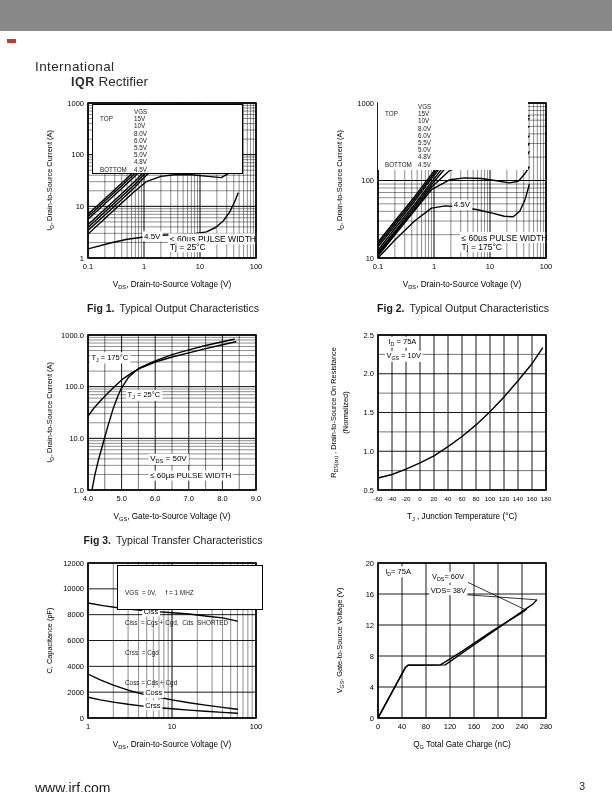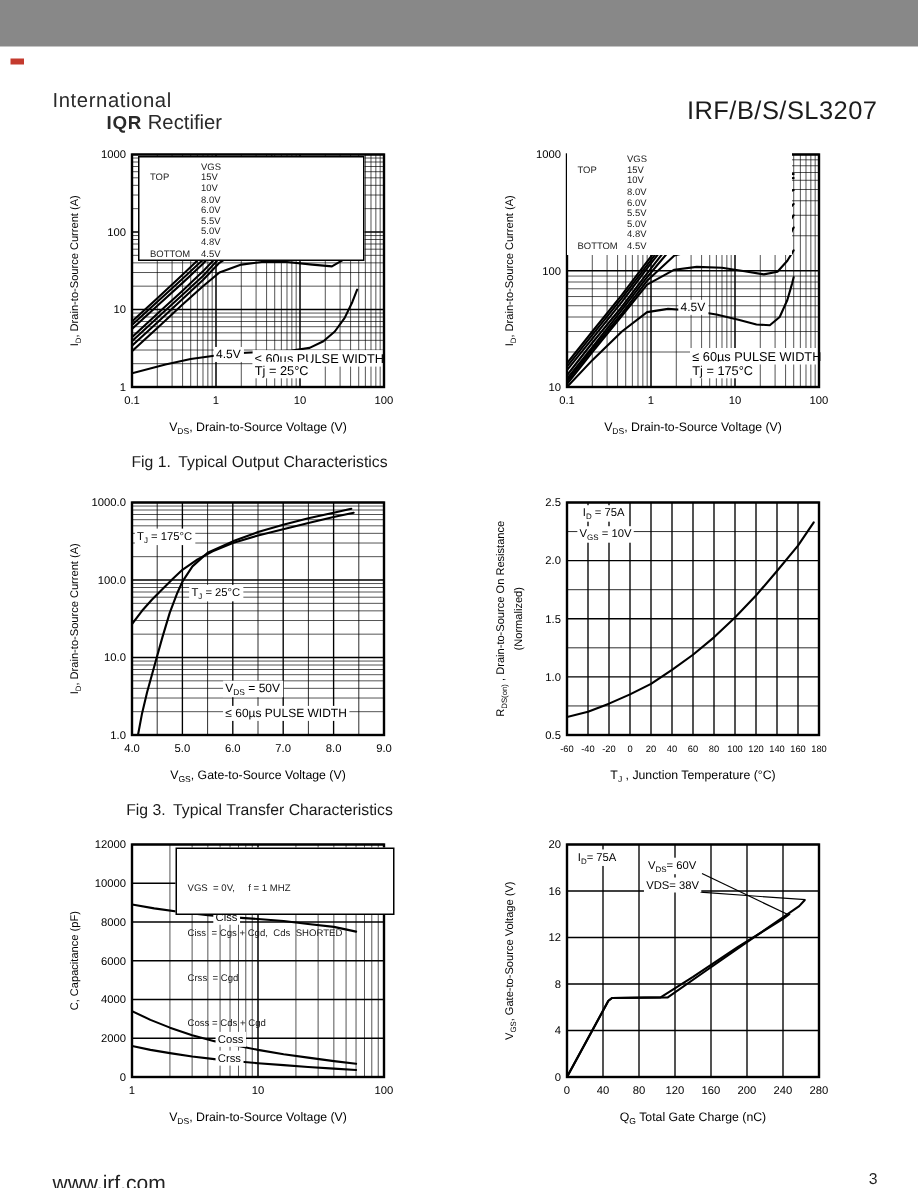--- a/index.html
+++ b/index.html
@@ -9,21 +9,21 @@
   .red-mark{position:absolute;left:7px;top:8px;width:9px;height:4px;background:#c43a2e;}
   .brand{position:absolute;left:35px;top:28px;line-height:15px;color:#2a2a2a;}
   .brand-l1{font-size:13.5px;font-weight:300;letter-spacing:.4px;}
   .brand-ior{font-weight:bold;font-size:12.5px;letter-spacing:.5px;padding-left:36px;}
   .brand-l2{font-size:13.5px;}
   .doc-title{position:absolute;right:27px;top:33px;font-size:17px;letter-spacing:.3px;color:#1c1c1c;}
   .fig{position:absolute;width:290px;height:232px;}
   .fig svg{position:absolute;left:0;top:0;}
   svg text{font-family:"Liberation Sans",sans-serif;fill:#000;}
   .caption{position:absolute;top:207px;left:0;width:290px;text-align:center;font-size:10.5px;white-space:nowrap;}
-  .caption .cb{font-weight:normal;margin-right:5px;}
+  .caption .cb{font-weight:bold;margin-right:5px;}
   .vgs-legend{position:absolute;background:#fff;font-size:6.3px;line-height:7.2px;}
   .vgs-legend.boxed{border:1.1px solid #000;}
   .vgs-legend .lg{position:absolute;}
   .lgcol{position:absolute;top:3px;}
   .lgcol span{display:block;height:7.2px;}
   .cap-legend{position:absolute;background:#fff;border:1.1px solid #000;
               font-size:6.4px;line-height:10px;padding:2px 0 0 7px;white-space:pre;}
   .cap-legend div{height:10px;}
   .watermark{position:absolute;left:158px;top:360px;font-size:42px;letter-spacing:5px;
              color:#c9b8b8;opacity:.55;pointer-events:none;z-index:5;white-space:nowrap;}
@@ -36,21 +36,20 @@
 
 <div class="page">
 
   <div class="red-mark"></div>
 
   <div class="brand">
     <div class="brand-l1">International</div>
     <div class="brand-l2"><span class="brand-ior">IQR</span> <span>Rectifier</span></div>
   </div>
 
-  <div class="doc-title">IRF/B/S/SL3207</div>
 
   <div class="fig" style="left:28px;top:64px">
     <svg width="290" height="218" viewBox="0 0 290 218">
         <g stroke="#000">
           <line x1="60.00" x2="60.00" y1="8" y2="163" stroke-width="1"></line>
           <line x1="76.86" x2="76.86" y1="8" y2="163" stroke-width="0.45"></line>
           <line x1="86.72" x2="86.72" y1="8" y2="163" stroke-width="0.45"></line>
           <line x1="93.72" x2="93.72" y1="8" y2="163" stroke-width="0.45"></line>
           <line x1="99.14" x2="99.14" y1="8" y2="163" stroke-width="0.45"></line>
           <line x1="103.58" x2="103.58" y1="8" y2="163" stroke-width="0.45"></line>
@@ -243,20 +242,21 @@
         <span>15V</span>
         <span>10V</span>
         <span>8.0V</span>
         <span>6.0V</span>
         <span>5.5V</span>
         <span>5.0V</span>
         <span>4.8V</span>
         <span>4.5V</span>
       </div>
     </div>
+    <div class="caption"><span class="cb">Fig 2.</span><span class="cr">Typical Output Characteristics</span></div>
   </div>
 
   <div class="fig" style="left:28px;top:296px">
     <svg width="290" height="218" viewBox="0 0 290 218">
         <g stroke="#000">
           <line x1="60.00" x2="60.00" y1="8" y2="163" stroke-width="0.9"></line>
           <line x1="76.80" x2="76.80" y1="8" y2="163" stroke-width="0.55"></line>
           <line x1="93.60" x2="93.60" y1="8" y2="163" stroke-width="0.9"></line>
           <line x1="110.40" x2="110.40" y1="8" y2="163" stroke-width="0.55"></line>
           <line x1="127.20" x2="127.20" y1="8" y2="163" stroke-width="0.9"></line>

